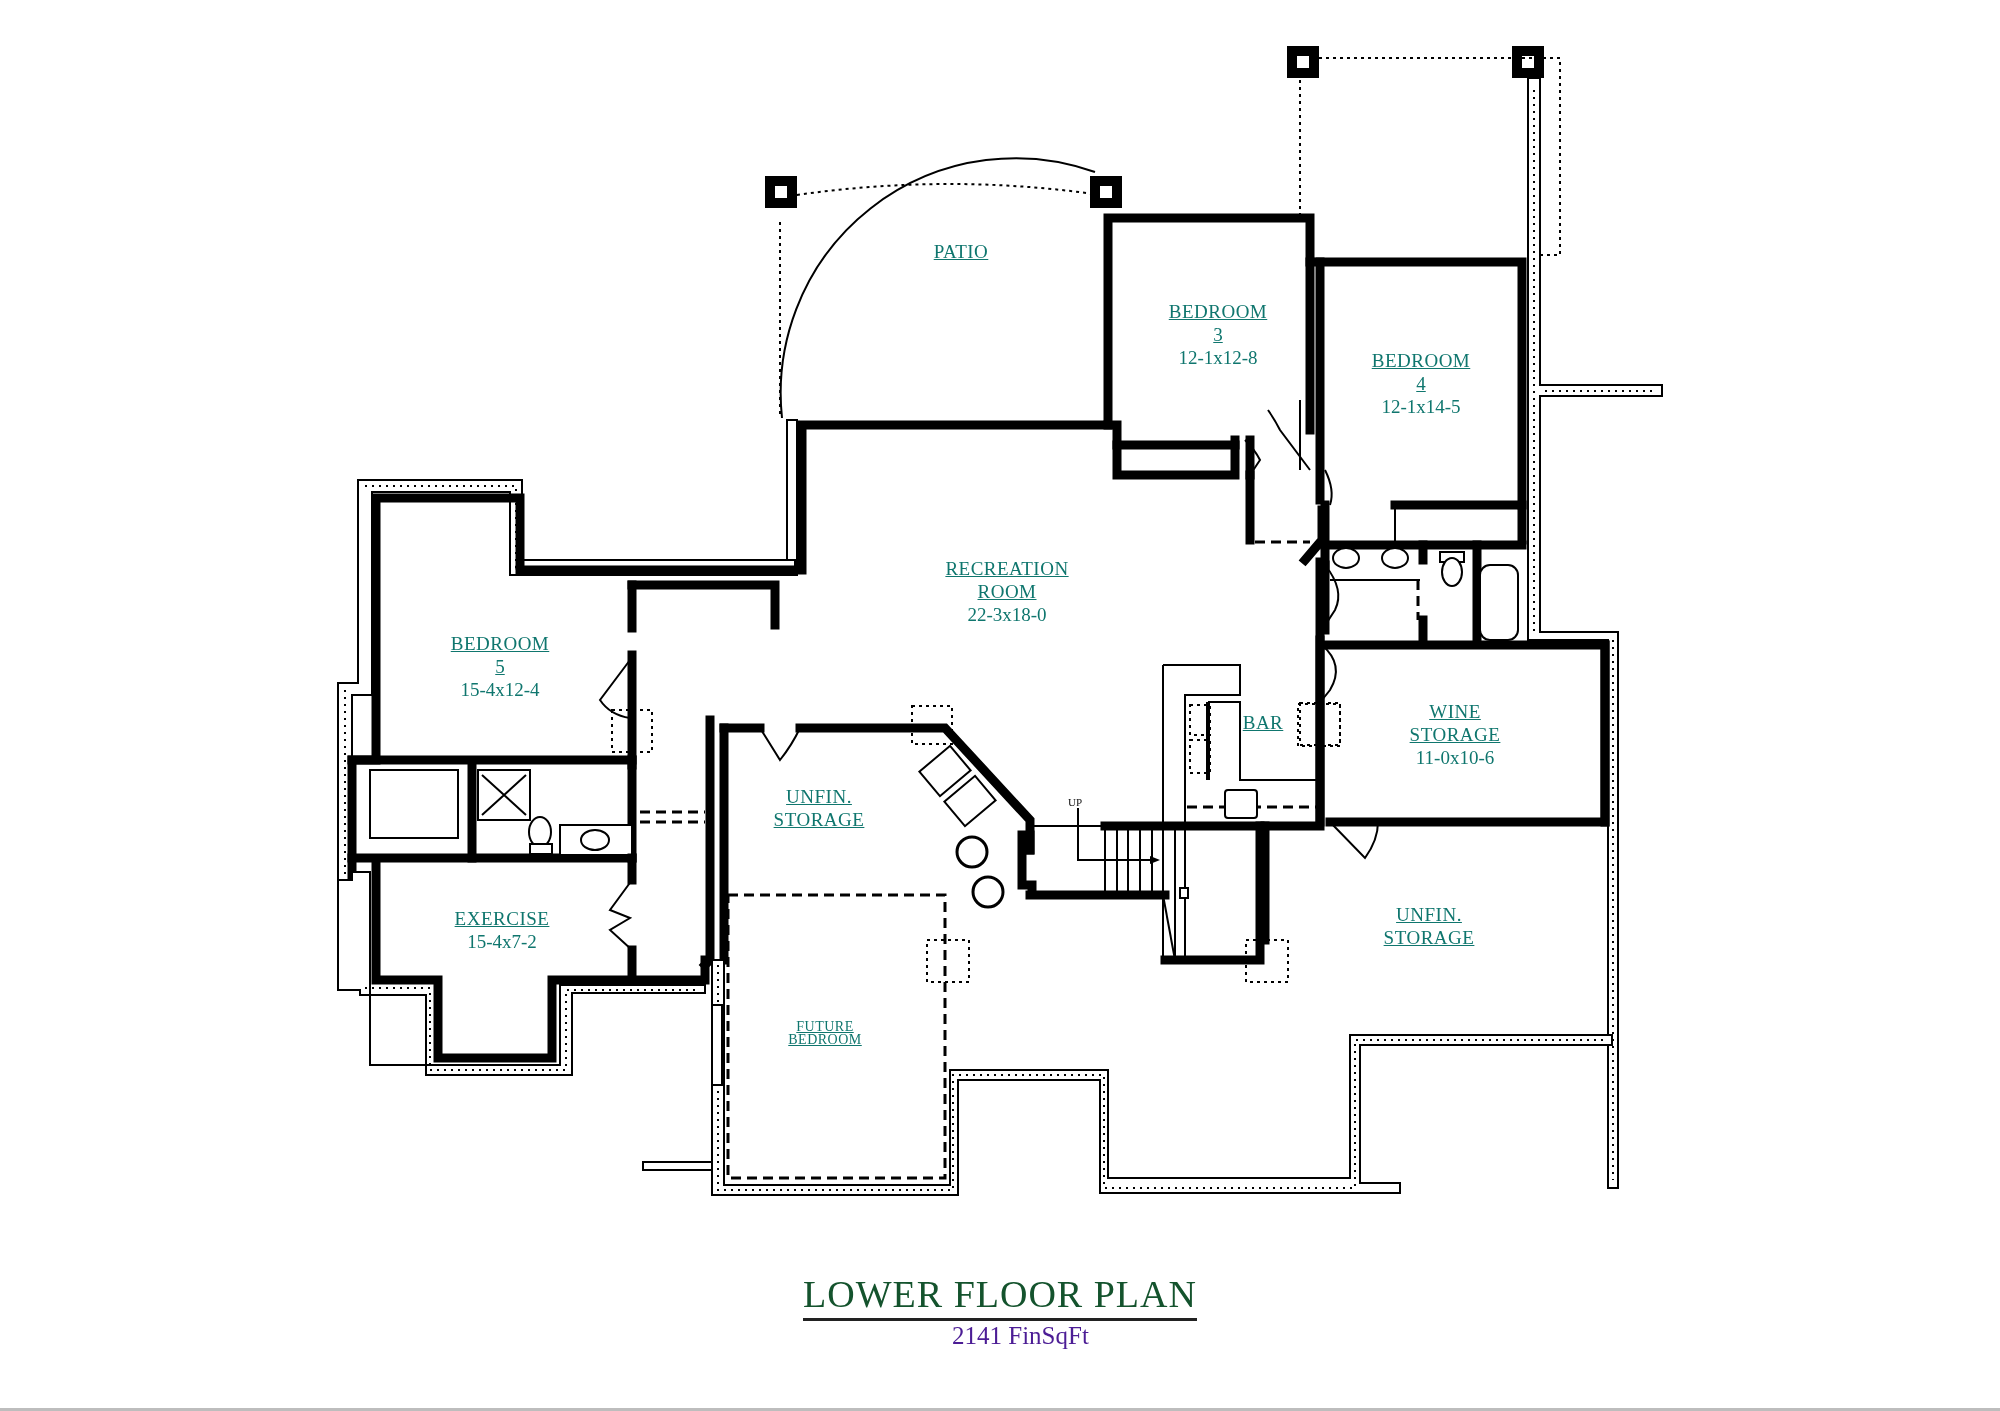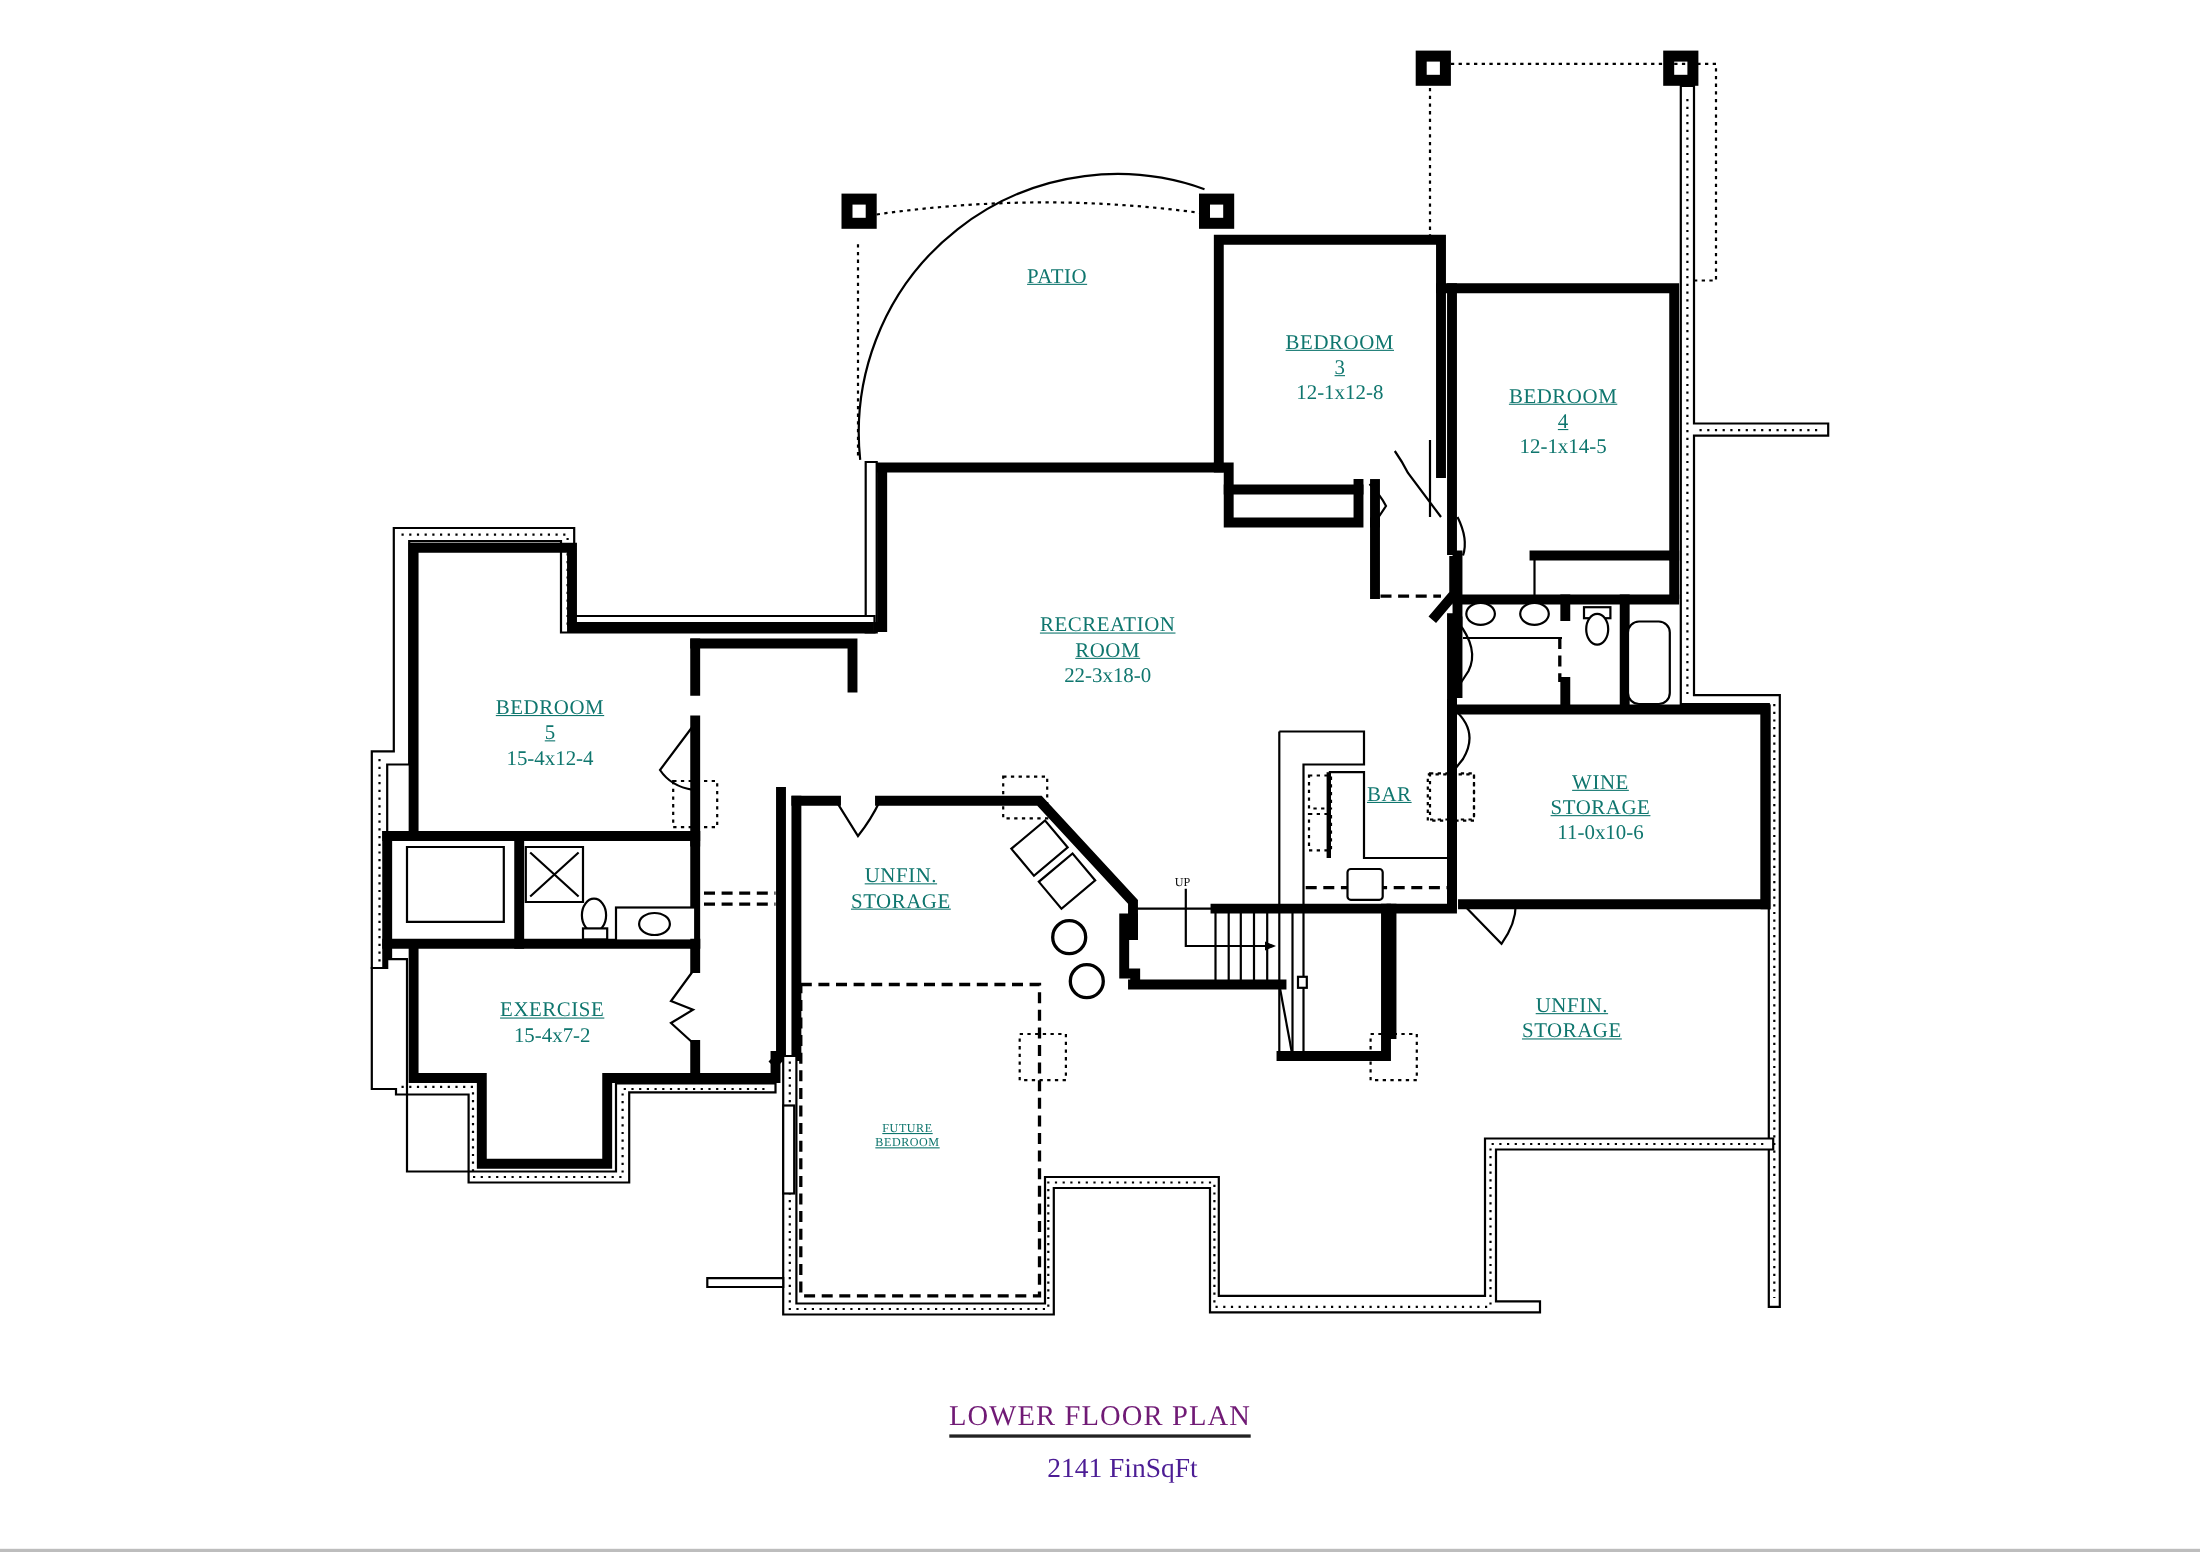--- a/index.html
+++ b/index.html
@@ -8,24 +8,24 @@
   .wall { fill:none; stroke:#000; stroke-width:9; stroke-linejoin:miter; stroke-linecap:square; }
   .thin { fill:none; stroke:#000; stroke-width:2; }
   .found { fill:#fff; stroke:#000; stroke-width:2; }
   .dots { fill:none; stroke:#000; stroke-width:2; stroke-dasharray:2 5; }
   .dash { fill:none; stroke:#000; stroke-width:3; stroke-dasharray:10 6; }
   .dotted { fill:none; stroke:#000; stroke-width:2; stroke-dasharray:3 4; }
   .room-label { position:absolute; text-align:center; color:#0f766e; font-size:19px; line-height:23px; transform:translateX(-50%); white-space:nowrap; }
   .room-label .name { text-decoration:underline; letter-spacing:0.5px; display:block; }
   .room-label .num { text-decoration:underline; display:block; }
   .room-label .dim { display:block; }
-  .small-label { font-size:11px; line-height:13px; }
+  .small-label { font-size:14px; line-height:13px; }
   .up-label { position:absolute; font-size:11px; color:#111; }
   .title-block { position:absolute; left:0; width:2000px; top:1272px; text-align:center; }
-  .title { display:inline-block; font-size:26px; letter-spacing:1px; border-bottom:3px solid #222; padding-bottom:2px; color:#701a75; }
+  .title { display:inline-block; font-size:38px; letter-spacing:1px; border-bottom:3px solid #222; padding-bottom:2px; color:#14532d; }
   .subtitle { position:absolute; left:952px; top:1322px; font-size:25px; color:#4c1d95; }
   .bottom-rule { position:absolute; left:0; top:1408px; width:2000px; height:3px; background:#bdbdbd; }
 </style>
 </head>
 <body>
 
 <svg id="plan" viewBox="0 0 2000 1411" xmlns="http://www.w3.org/2000/svg">
 
   <path class="thin" d="M 782 418 A 235 235 0 0 1 1095 172"></path>
 

